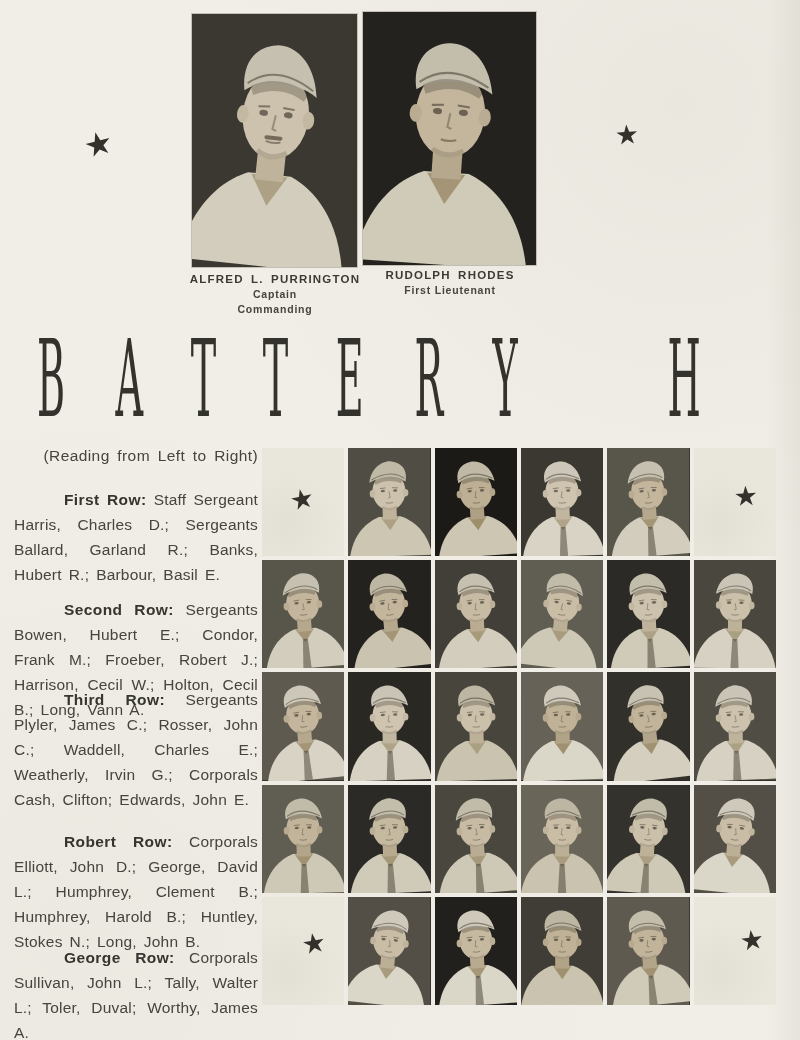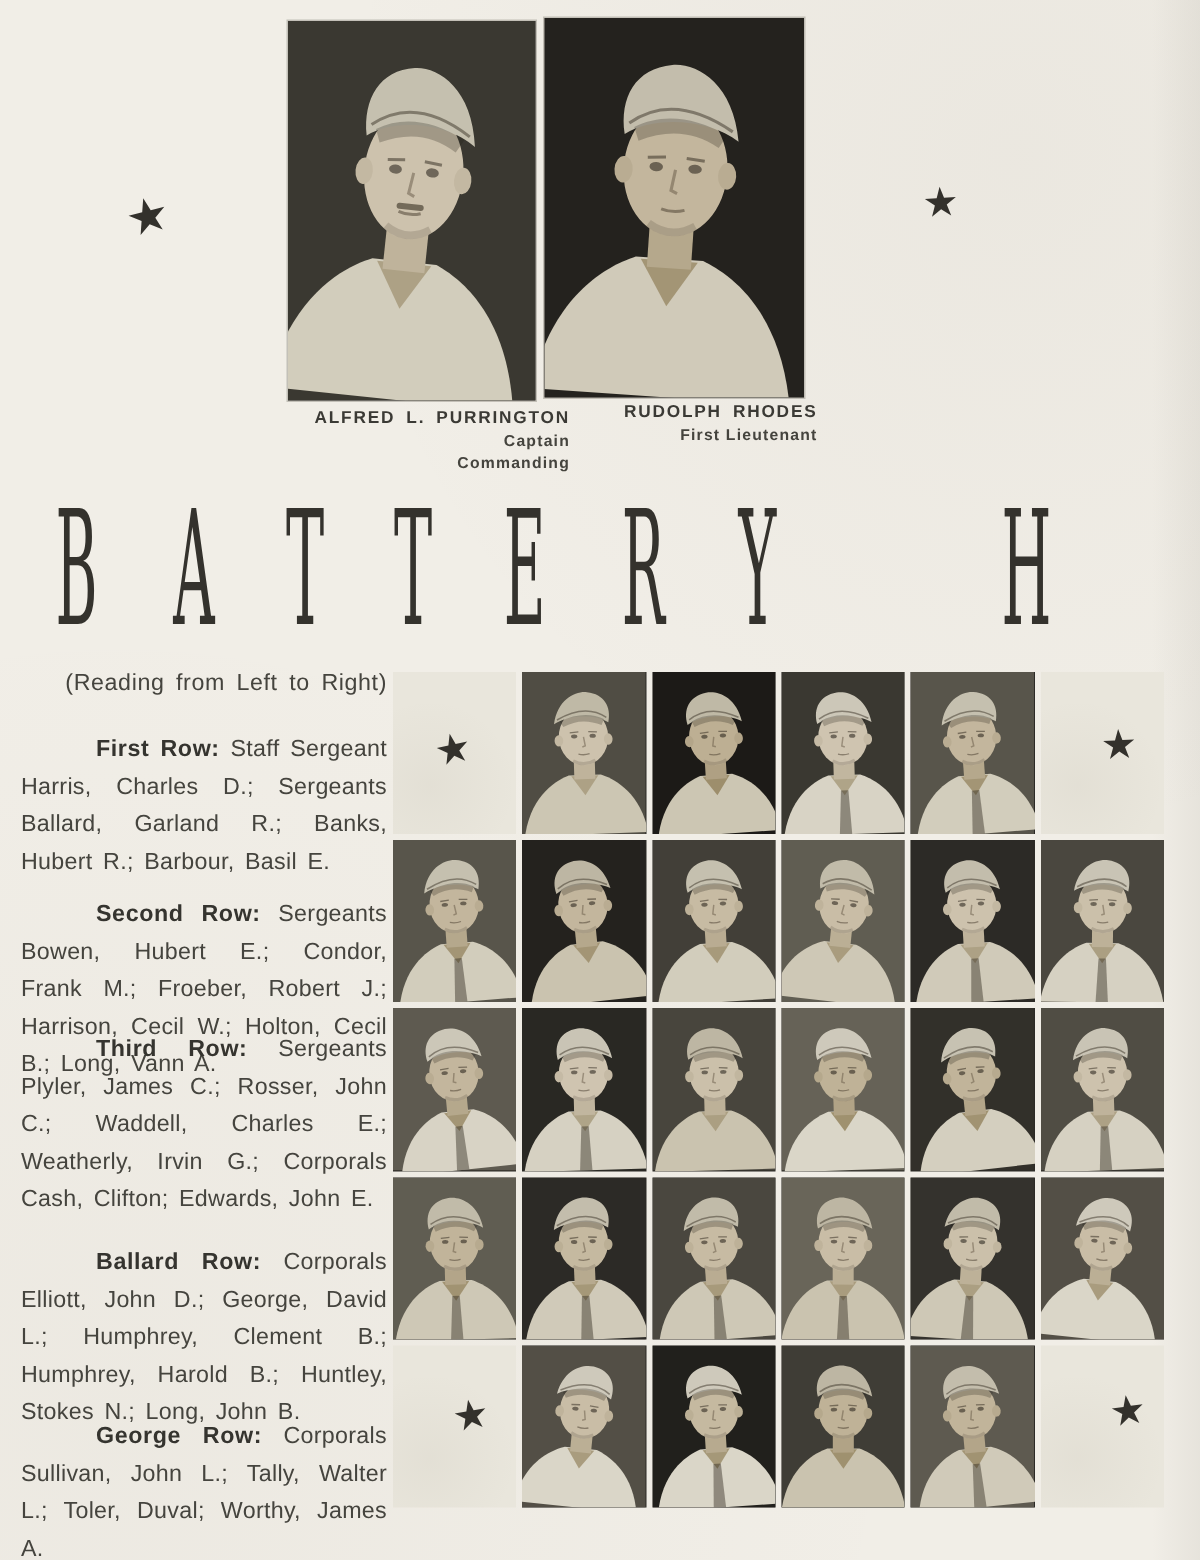--- a/index.html
+++ b/index.html
@@ -17,21 +17,21 @@
   
   .star{color:#33312c;line-height:1;display:inline-block;}
   .star-topleft{left:84px;top:128px;font-size:32px;transform:rotate(-14deg);}
   .star-topright{left:615px;top:122px;font-size:27px;transform:rotate(-4deg);}
   
   .photo-frame{overflow:hidden;background:#2c2a26;box-shadow:0 0 0 1px rgba(60,55,45,0.25);}
   .officer-1{left:192px;top:14px;width:165px;height:253px;}
   .officer-2{left:363px;top:12px;width:173px;height:253px;}
   .photo-frame svg{display:block;width:100%;height:100%;}
   
-  .caption{text-align:right;color:#3b3a35;}
+  .caption{text-align:center;color:#3b3a35;}
   .caption .name{font-size:11.5px;font-weight:bold;letter-spacing:1.2px;word-spacing:3px;}
   .caption .sub{font-size:10.5px;letter-spacing:0.8px;margin-top:3px;font-weight:bold;color:#45443e;}
   .caption-1{left:170px;top:273px;width:210px;}
   .caption-2{left:355px;top:269px;width:190px;}
   
   .title-wrap{left:12px;top:336px;width:718px;height:90px;display:flex;justify-content:space-between;align-items:flex-start;}
   .title-word{width:528px;display:flex;justify-content:space-between;}
   .title-letter{
     font-family:"DejaVu Serif", serif;font-size:106px;line-height:88px;color:#34322d;
     display:inline-block;transform:scaleX(0.36);transform-origin:center top;
@@ -130,21 +130,21 @@
     <span class="title-letter">Y</span>
   </div>
   <span class="title-letter">H</span>
 </div>
 
 <div class="reading-note">(Reading from Left to Right)</div>
 
 <p class="roster p1"><b>First Row:</b> <span>Staff Sergeant Harris, Charles D.; Sergeants Ballard, Garland R.; Banks, Hubert R.; Barbour, Basil E.</span></p>
 <p class="roster p2"><b>Second Row:</b> <span>Sergeants Bowen, Hubert E.; Condor, Frank M.; Froeber, Robert J.; Harrison, Cecil W.; Holton, Cecil B.; Long, Vann A.</span></p>
 <p class="roster p3"><b>Third Row:</b> <span>Sergeants Plyler, James C.; Rosser, John C.; Waddell, Charles E.; Weatherly, Irvin G.; Corporals Cash, Clifton; Edwards, John E.</span></p>
-<p class="roster p4"><b>Ballard Row:</b> <span>Corporals Elliott, John D.; George, David L.; Humphrey, Clement B.; Humphrey, Harold B.; Huntley, Stokes N.; Long, John B.</span></p>
+<p class="roster p4"><b>Robert Row:</b> <span>Corporals Elliott, John D.; George, David L.; Humphrey, Clement B.; Humphrey, Harold B.; Huntley, Stokes N.; Long, John B.</span></p>
 <p class="roster p5"><b>George Row:</b> <span>Corporals Sullivan, John L.; Tally, Walter L.; Toler, Duval; Worthy, James A.</span></p>
 
 <div class="abs grid" id="grid">
     <div class="cell blank">
       <span class="star" style="transform: translate(calc(-50% - 1px), calc(-50% - 2px)) rotate(-12deg);">★</span>
     </div>
     <div class="cell photo">
       <svg viewBox="0 0 86 108" preserveAspectRatio="none" xmlns="http://www.w3.org/2000/svg">
         <rect width="86" height="108" fill="hsl(44,8%,29%)"></rect>
         <rect width="86" height="108" fill="url(#n)" opacity="0"></rect>

